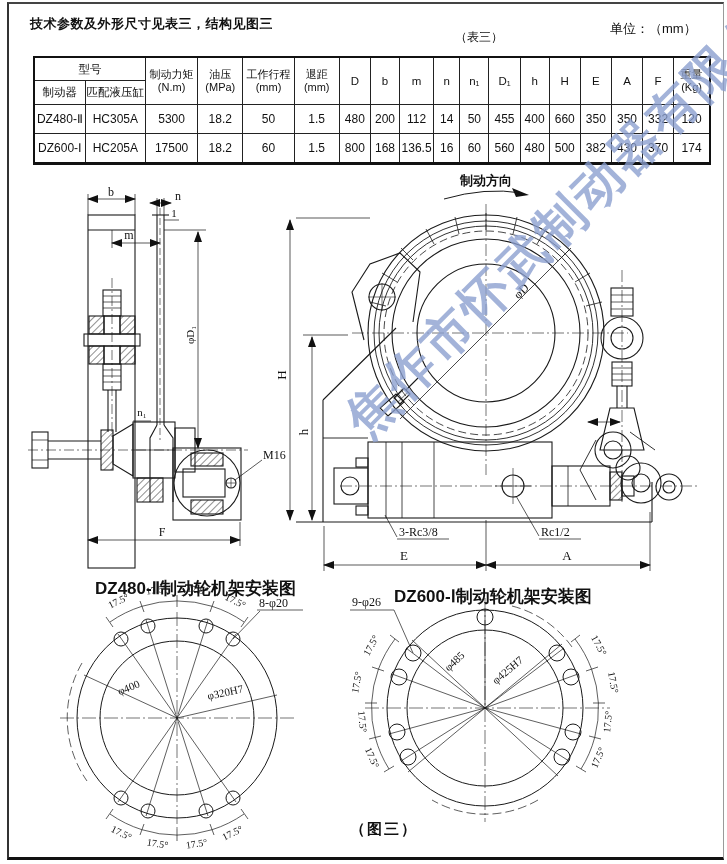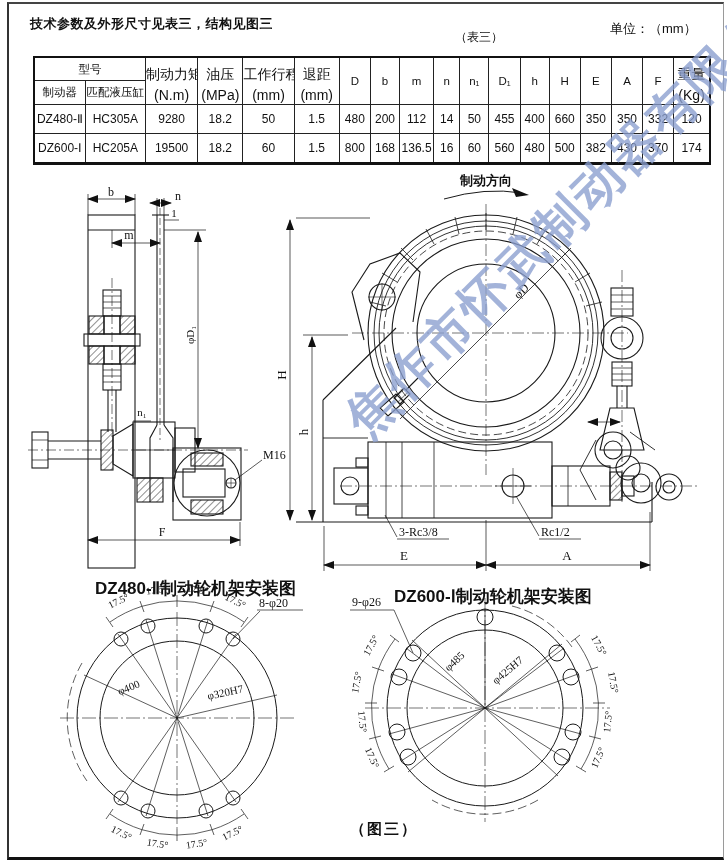--- a/index.html
+++ b/index.html
@@ -11,21 +11,21 @@
   .top-note{position:absolute;left:30px;top:15px;font-size:13px;font-weight:bold;letter-spacing:.5px;}
   .table-tag{position:absolute;left:455px;top:29px;font-size:12px;}
   .unit-label{position:absolute;left:610px;top:20px;font-size:13px;}
   table.spec{position:absolute;left:33px;top:56px;width:678px;border-collapse:collapse;
              table-layout:fixed;font-size:12px;border:2px solid #111;border-bottom:3px solid #111;}
   table.spec th,table.spec td{border:1px solid #222;text-align:center;vertical-align:middle;
              padding:0;font-weight:normal;overflow:hidden;white-space:nowrap;}
   table.spec .h1 th{height:22px;font-size:11.5px;}
   table.spec .h2 th{height:23px;font-size:11.5px;}
   table.spec td{height:28px;}
-  .hl{display:block;line-height:13px;font-size:14px;margin-top:8px;}
+  .hl{display:block;line-height:13px;font-size:11px;}
   .watermark{position:absolute;left:355px;top:428px;width:0;height:0;z-index:5;pointer-events:none;}
   .watermark span{display:block;white-space:nowrap;transform:translate(-50%,-50%) rotate(-45deg);
       font-family:"Liberation Serif",serif;font-size:50px;letter-spacing:3px;
       color:rgba(137,158,206,0.78);font-weight:bold;}
   svg text{font-family:"Liberation Serif",serif;fill:#111;}
   .cap{font-family:"Liberation Sans",sans-serif;font-weight:bold;font-size:17px;}
   .dir{font-family:"Liberation Sans",sans-serif;font-weight:bold;font-size:13px;}
   .fig{font-family:"Liberation Sans",sans-serif;font-weight:600;font-size:15px;letter-spacing:2px;}
 </style>
 </head>
@@ -93,41 +93,41 @@
           <span class="hl">(Kg)</span>
         </th>
   </tr>
   <tr class="h2">
     <th>制动器</th>
     <th>匹配液压缸</th>
   </tr>
   <tr>
     <td>DZ480-Ⅱ</td>
     <td>HC305A</td>
-    <td>9280</td>
+    <td>5300</td>
     <td>18.2</td>
     <td>50</td>
     <td>1.5</td>
     <td>480</td>
     <td>200</td>
     <td>112</td>
     <td>14</td>
     <td>50</td>
     <td>455</td>
     <td>400</td>
     <td>660</td>
     <td>350</td>
     <td>350</td>
     <td>332</td>
     <td>120</td>
   </tr>
   <tr>
     <td>DZ600-Ⅰ</td>
     <td>HC205A</td>
-    <td>19500</td>
+    <td>17500</td>
     <td>18.2</td>
     <td>60</td>
     <td>1.5</td>
     <td>800</td>
     <td>168</td>
     <td>136.5</td>
     <td>16</td>
     <td>60</td>
     <td>560</td>
     <td>480</td>

